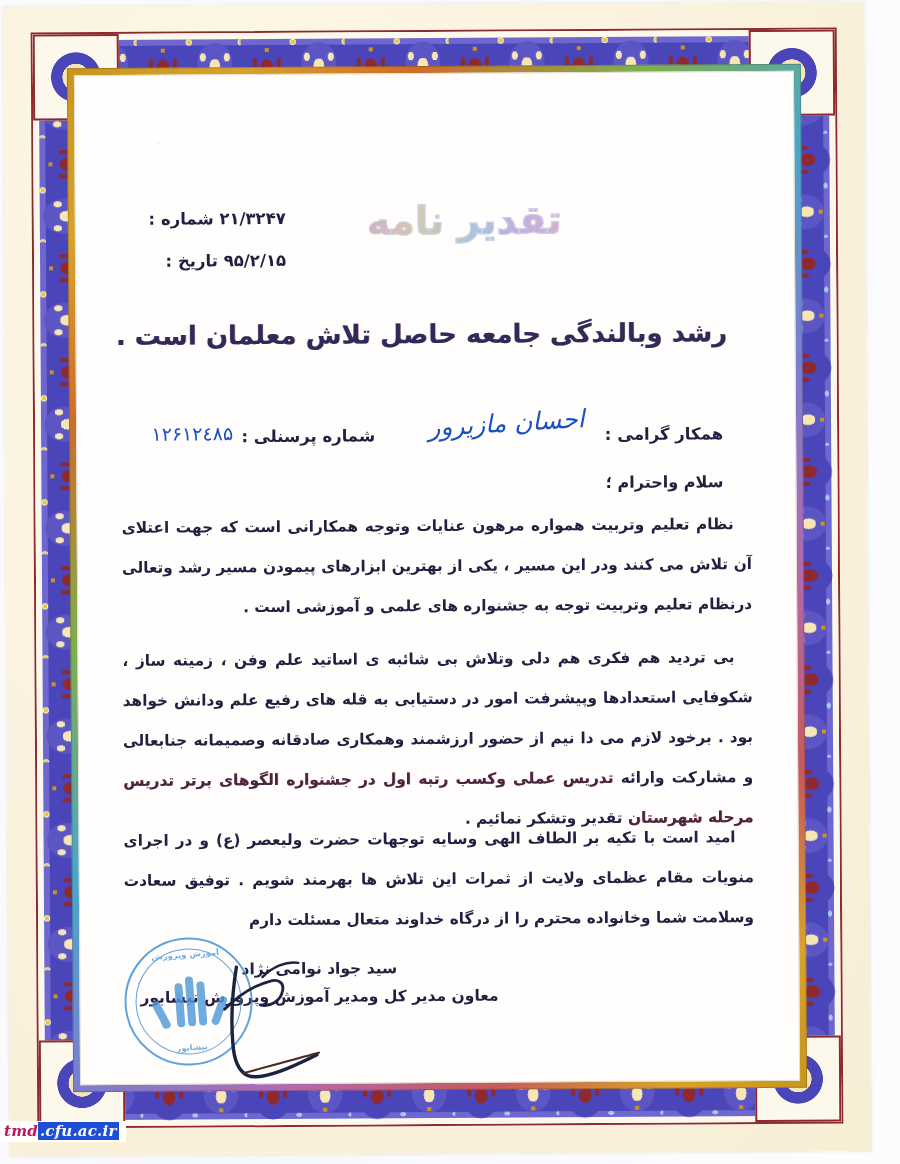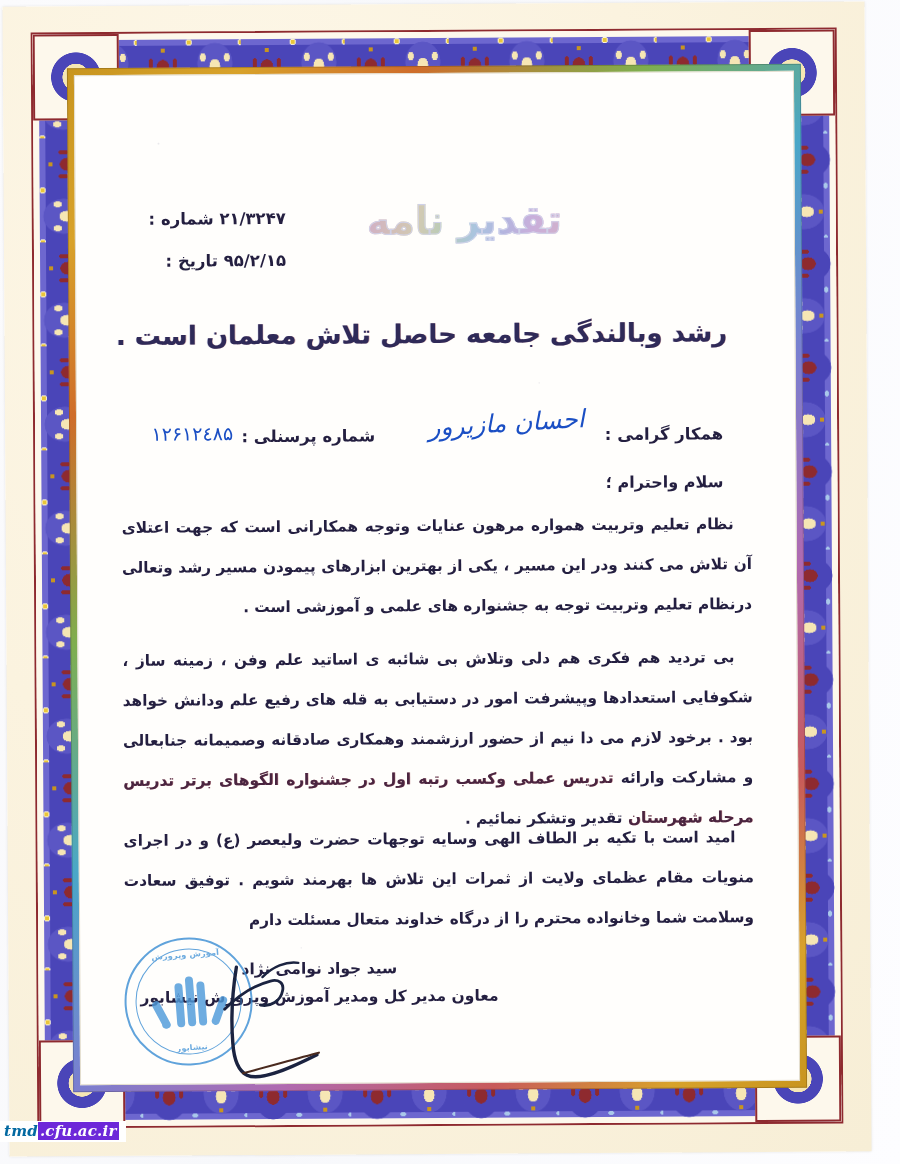--- a/index.html
+++ b/index.html
@@ -352,22 +352,22 @@
     font-family:"DejaVu Serif", serif;
     font-size:15px;
     font-weight:700;
     font-style:italic;
     color:#d2232a;
     letter-spacing:.2px;
     direction:ltr;
     line-height:1;
     z-index:40;
   }
-  #watermark .wm-a{ color:#0369a1; }
-  #watermark .wm-b{ color:#ffffff; background:#6d28d9; padding:0 2px; }
+  #watermark .wm-a{ color:#be185d; }
+  #watermark .wm-b{ color:#ffffff; background:#1d4ed8; padding:0 2px; }
 </style>
 </head>
 <body>
 
 <div id="scan">
 
   <div id="sheet">
 
     <div id="ornament">
       <div class="band">

